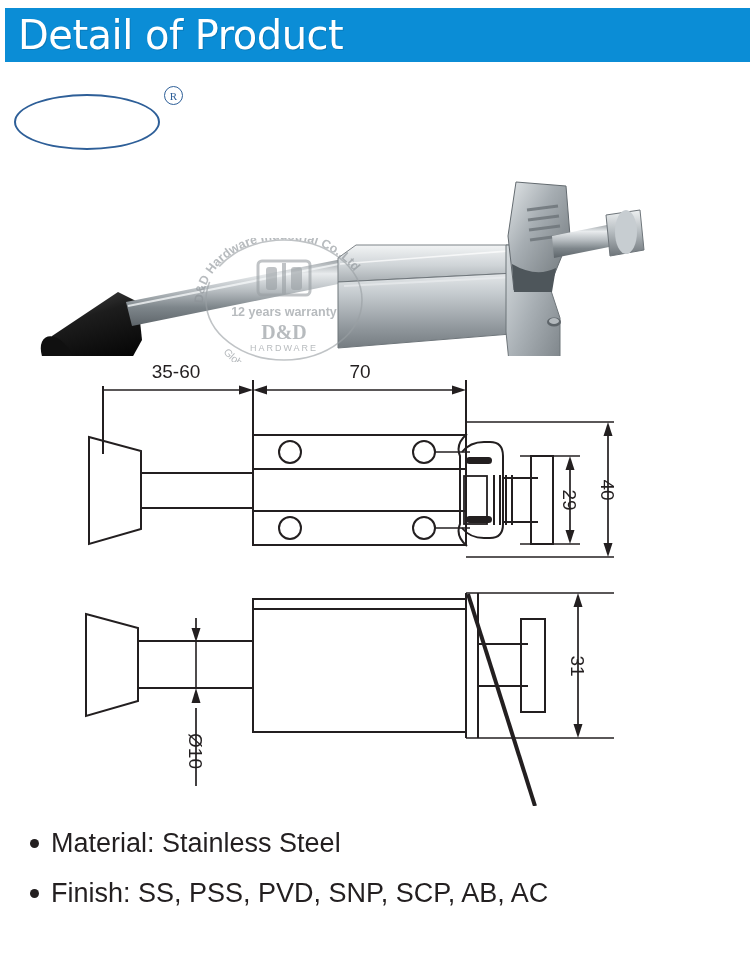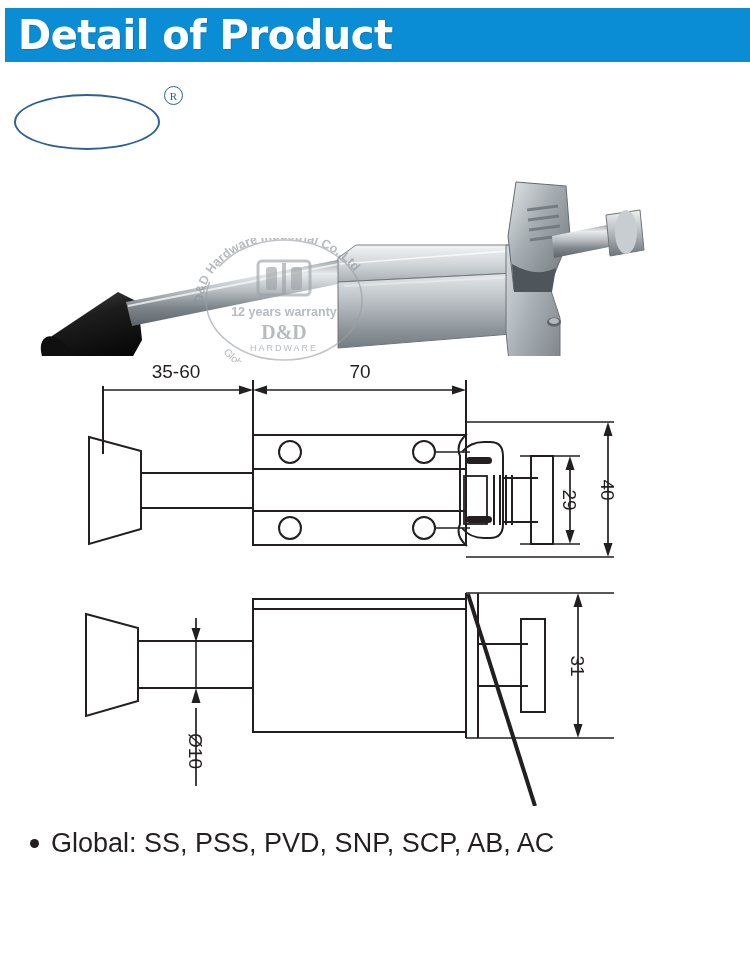--- a/index.html
+++ b/index.html
@@ -5,21 +5,21 @@
   html,body{margin:0;padding:0;background:#ffffff;}
   body{width:750px;height:969px;position:relative;overflow:hidden;
        font-family:"Liberation Sans",sans-serif;color:#1a1a1a;}
 
   
   .header-bar{position:absolute;left:5px;top:8px;width:745px;height:54px;
               background:#0b8dd6;}
   .header-title{position:absolute;left:18px;top:8px;height:54px;
                 display:flex;align-items:center;
                 font-family:"DejaVu Sans",sans-serif;
-                font-weight:bold;font-size:40px;letter-spacing:-0.5px;
+                font-weight:normal;font-size:40px;letter-spacing:-0.5px;
                 color:#ffffff;line-height:1;
                 text-shadow:1px 1px 0 rgba(0,0,0,0.13);}
 
   
   .logo-wrap{position:absolute;left:14px;top:86px;width:180px;height:66px;}
   .logo-ellipse{position:absolute;left:0;top:8px;width:146px;height:56px;
                 border:2.5px solid #2e5f98;border-radius:50%;box-sizing:border-box;}
   .logo-text{position:absolute;left:0;top:8px;width:146px;height:56px;
              display:flex;align-items:center;justify-content:center;
              font-family:"Liberation Serif",serif;font-weight:bold;
@@ -289,15 +289,19 @@
     <text x="0" y="0" font-size="19" text-anchor="middle" transform="translate(563,144) rotate(90)">29</text>
     <text x="0" y="0" font-size="19" text-anchor="middle" transform="translate(601,134) rotate(90)">40</text>
     <text x="0" y="0" font-size="19" text-anchor="middle" transform="translate(189,395) rotate(90)">Ø10</text>
     <text x="0" y="0" font-size="19" text-anchor="middle" transform="translate(571,310) rotate(90)">31</text>
   </g>
 </svg>
 
 <div class="bullets">
   <div class="bullet-row">
     <span class="bullet-dot"></span>
-    <span class="bullet-text">Global: SS, PSS, PVD, SNP, SCP, AB, AC</span>
+    <span class="bullet-text">Material: Stainless Steel</span>
+  </div>
+  <div class="bullet-row">
+    <span class="bullet-dot"></span>
+    <span class="bullet-text">Finish: SS, PSS, PVD, SNP, SCP, AB, AC</span>
   </div>
 </div>
 
 </body></html>

